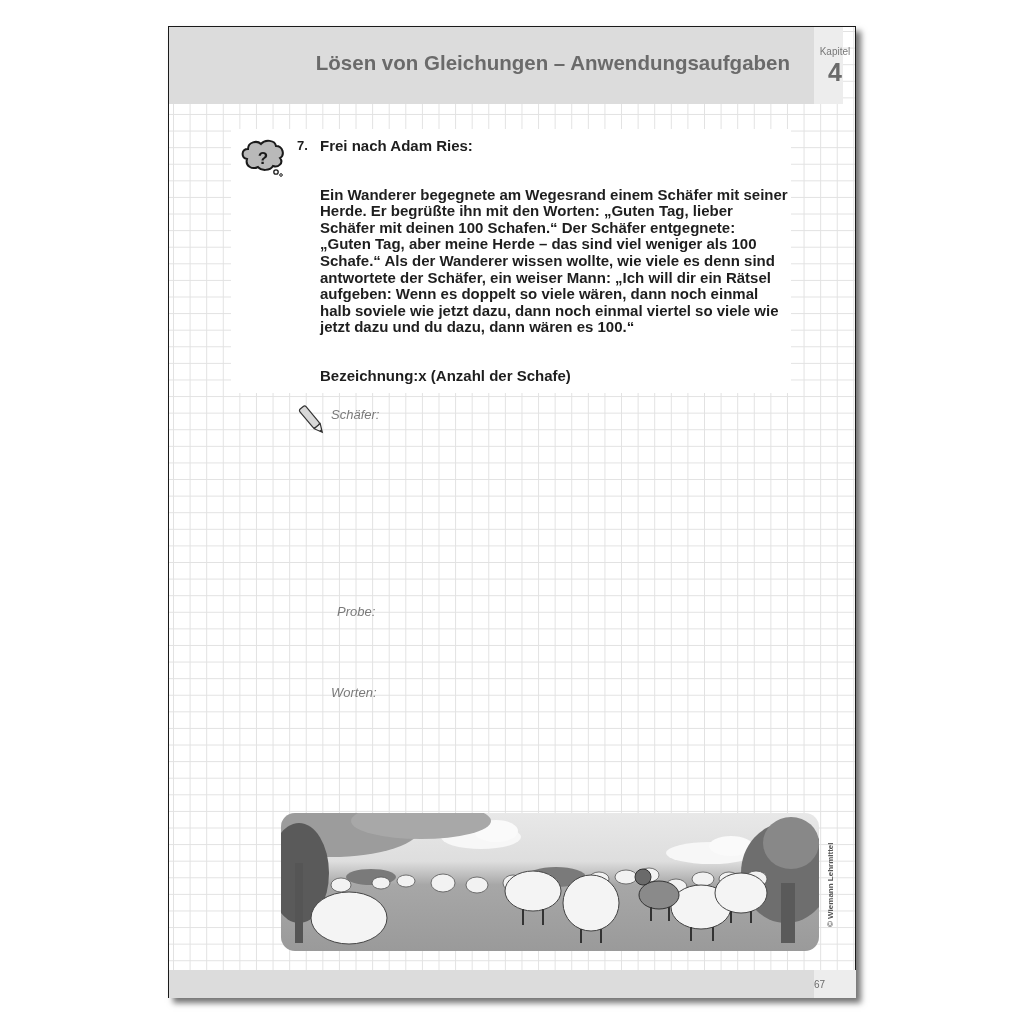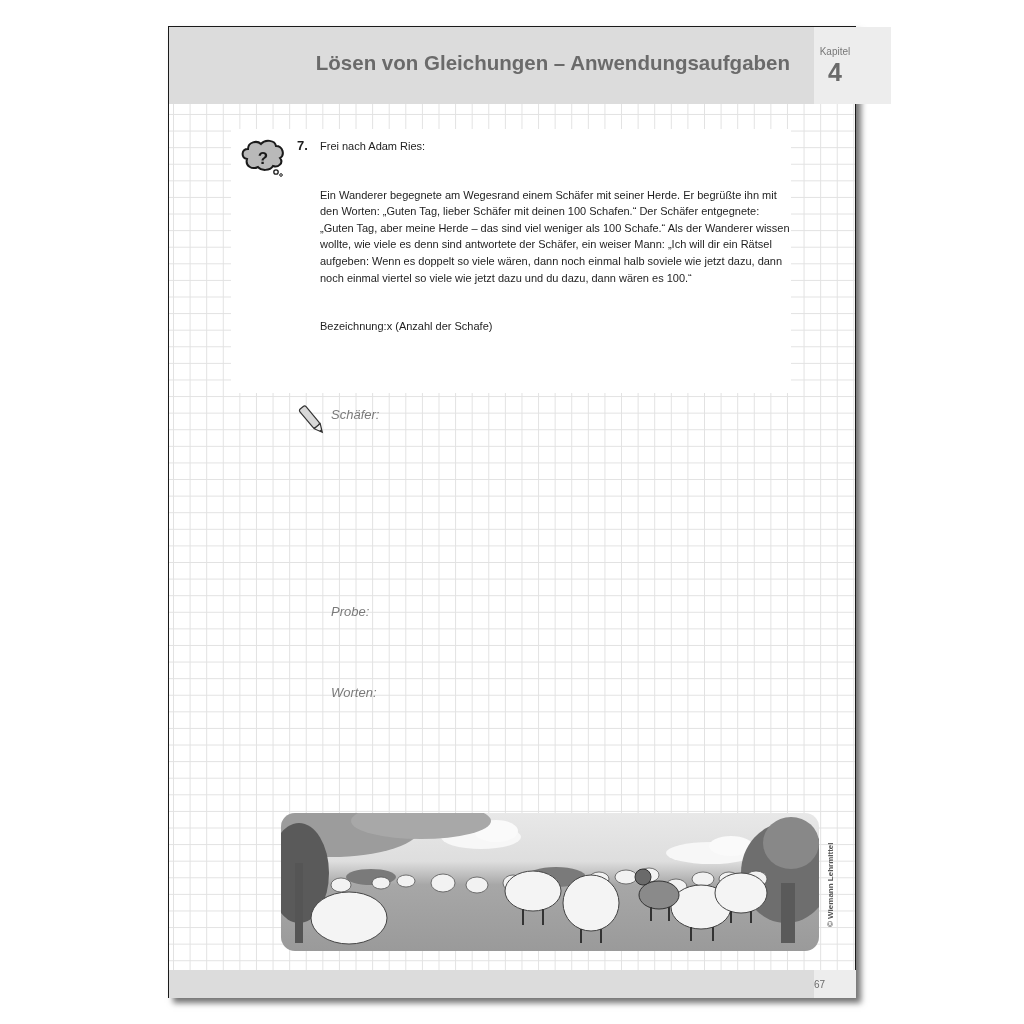--- a/index.html
+++ b/index.html
@@ -22,31 +22,30 @@
   .header-band {
     position:absolute; left:0; top:0; width:645px; height:77px; background:#dcdcdc;
   }
   .title {
     position:absolute; right:24px; top:24px; font-size:20.5px; font-weight:bold; color:#6a6a6a;
     white-space:nowrap; letter-spacing:0px;
   }
   .kapitel-box {
     position:absolute; left:645px; top:0; width:29px; height:77px; background:#ededed;
     text-align:center;
-    padding-left:48px;
   }
   .kapitel-label { position:absolute; top:19px; left:0; width:42px; font-size:10px; color:#777; }
   .kapitel-num { position:absolute; top:31px; left:0; width:42px; font-size:25px; font-weight:bold; color:#6a6a6a; }
   .task-box {
     position:absolute; left:62px; top:102px; width:560px; height:264px; background:#ffffff;
   }
   .thought-icon { position:absolute; left:70px; top:110px; width:48px; height:42px; }
   .task-num { position:absolute; left:128px; top:111px; font-size:13px; font-weight:bold; color:#1e1e1e; }
   .task-text {
-    position:absolute; left:151px; top:111px; width:470px; font-size:11px; line-height:16.6px; color:#1e1e1e;
+    position:absolute; left:151px; top:111px; width:470px; font-size:15px; line-height:16.6px; color:#1e1e1e;font-weight:bold;
   }
   .task-text p { margin:0; }
   .task-text p.gap { margin-top:32px; }
   .pencil-icon { position:absolute; left:128px; top:375px; width:30px; height:36px; }
   .label {
     position:absolute; font-size:13px; font-style:italic; color:#7a7a7a;
   }
   .illustration {
     position:absolute; left:112px; top:786px; width:538px; height:138px; border-radius:14px; overflow:hidden;
     background:linear-gradient(to bottom, #e8e8e8 0%, #dedede 35%, #a7a7a7 52%, #9a9a9a 100%);
@@ -94,21 +93,21 @@
 
   <svg class="pencil-icon" viewBox="0 0 30 36">
     <g transform="rotate(-40 15 18)">
       <rect x="11" y="2" width="8" height="24" rx="2" fill="#d8d8d8" stroke="#333" stroke-width="1.2"></rect>
       <polygon points="11,26 19,26 15,34" fill="#eeeeee" stroke="#333" stroke-width="1.2"></polygon>
       <polygon points="13.5,31 16.5,31 15,34" fill="#333"></polygon>
     </g>
   </svg>
 
   <div class="label" style="left:162px; top:380px;">Schäfer:</div>
-  <div class="label" style="left:162px; top:577px;">Probe:</div>
+  <div class="label" style="left:168px; top:577px;">Probe:</div>
   <div class="label" style="left:162px; top:658px;">Worten:</div>
 
   <div class="illustration">
     <svg width="538" height="138" viewBox="0 0 538 138">
 
       <ellipse cx="200" cy="24" rx="40" ry="12" fill="#f7f7f7"></ellipse>
       <ellipse cx="215" cy="18" rx="22" ry="11" fill="#fafafa"></ellipse>
       <ellipse cx="430" cy="40" rx="45" ry="11" fill="#f7f7f7"></ellipse>
       <ellipse cx="450" cy="33" rx="22" ry="10" fill="#fafafa"></ellipse>
 

